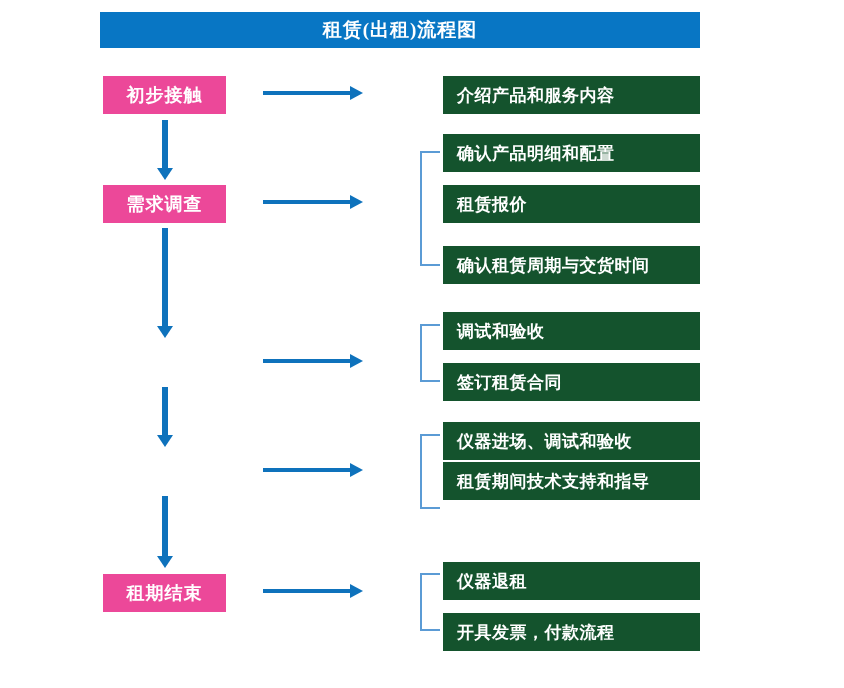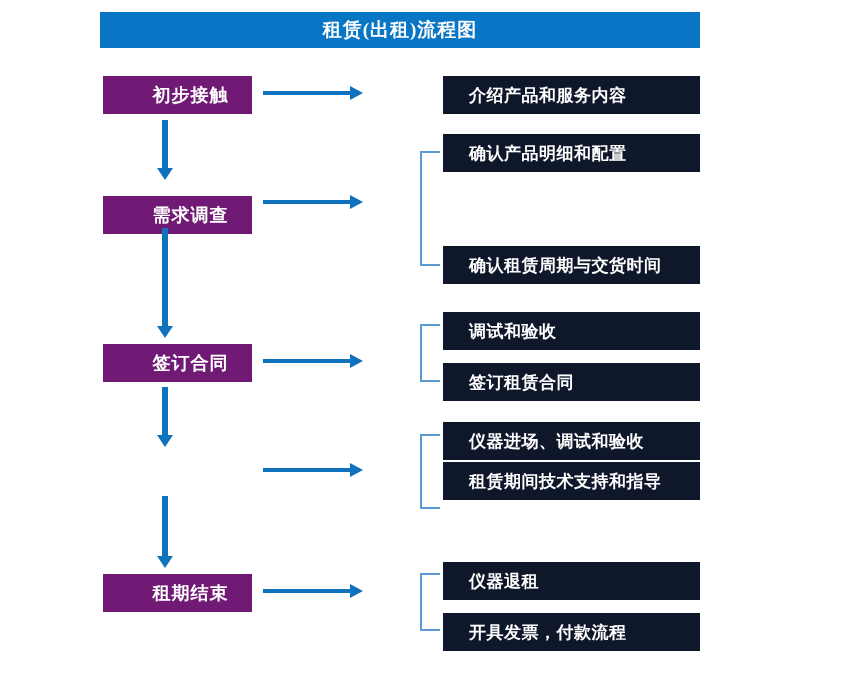--- a/index.html
+++ b/index.html
@@ -34,44 +34,43 @@
     justify-content: center;
     letter-spacing: 1px;
   }
 
   
   .stage-box {
     position: absolute;
     left: 103px;
     width: 123px;
     height: 38px;
-    background: #701a75;
+    background: #ec4899;
     color: #ffffff;
     font-size: 18px;
     font-weight: bold;
     display: flex;
     align-items: center;
     justify-content: center;
     letter-spacing: 1px;
-    padding-left: 26px;
   }
 
   
   .detail-box {
     position: absolute;
     left: 443px;
     width: 257px;
     height: 38px;
-    background: #0f172a;
+    background: #14532d;
     color: #ffffff;
     font-size: 17px;
     font-weight: bold;
     display: flex;
     align-items: center;
-    padding-left: 26px;
+    padding-left: 14px;
     box-sizing: border-box;
     letter-spacing: 0.5px;
   }
 
   
   .h-arrow {
     position: absolute;
     left: 263px;
     width: 100px;
     height: 14px;
@@ -131,22 +130,21 @@
   }
 </style>
 </head>
 <body>
 
 <div id="canvas">
 
   <div class="title-bar">租赁(出租)流程图</div>
 
   <div class="stage-box" style="top:76px">初步接触</div>
-  <div class="stage-box" style="top:196px">需求调查</div>
-  <div class="stage-box" style="top:344px">签订合同</div>
+  <div class="stage-box" style="top:185px">需求调查</div>
   <div class="stage-box" style="top:574px">租期结束</div>
 
   <div class="h-arrow" style="top:86px">
     <div class="shaft"></div>
     <div class="head"></div>
   </div>
   <div class="h-arrow" style="top:195px">
     <div class="shaft"></div>
     <div class="head"></div>
   </div>
@@ -180,20 +178,21 @@
     <div class="head"></div>
   </div>
 
   <div class="bracket" style="top:151px;height:115px"></div>
   <div class="bracket" style="top:324px;height:58px"></div>
   <div class="bracket" style="top:434px;height:75px"></div>
   <div class="bracket" style="top:573px;height:58px"></div>
 
   <div class="detail-box" style="top:76px">介绍产品和服务内容</div>
   <div class="detail-box" style="top:134px">确认产品明细和配置</div>
+  <div class="detail-box" style="top:185px">租赁报价</div>
   <div class="detail-box" style="top:246px">确认租赁周期与交货时间</div>
   <div class="detail-box" style="top:312px">调试和验收</div>
   <div class="detail-box" style="top:363px">签订租赁合同</div>
   <div class="detail-box" style="top:422px">仪器进场、调试和验收</div>
   <div class="detail-box" style="top:462px">租赁期间技术支持和指导</div>
   <div class="detail-box" style="top:562px">仪器退租</div>
   <div class="detail-box" style="top:613px">开具发票，付款流程</div>
 
 </div>
 

